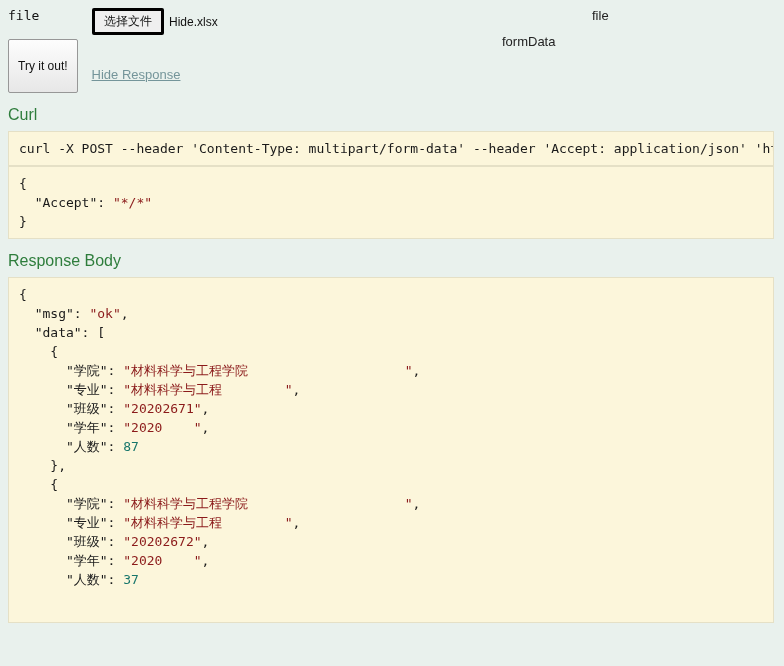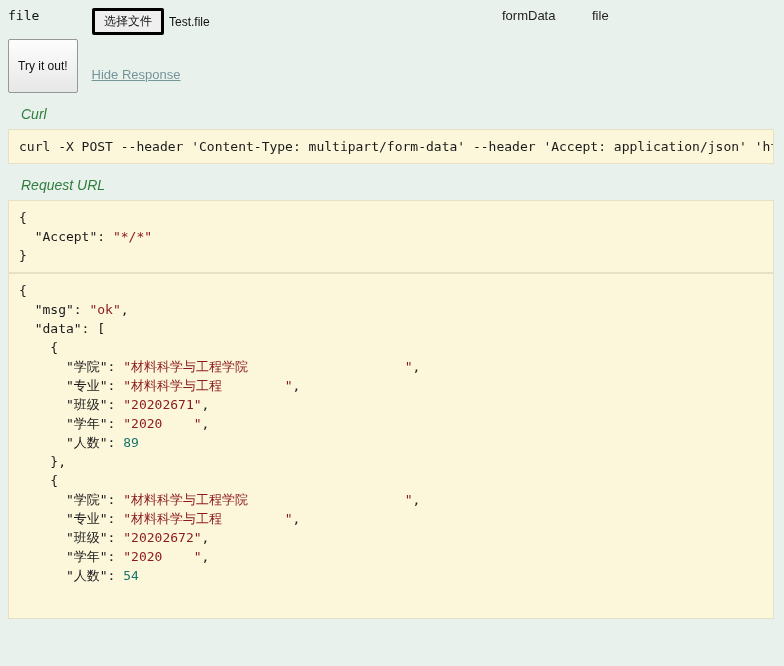--- a/index.html
+++ b/index.html
@@ -19,43 +19,42 @@
   .param-row { display: flex; align-items: flex-start; height: 22px; }
   .c-name  { width: 84px; font-family: "DejaVu Sans Mono", monospace; font-size: 13px; color: #111; }
   .c-value { width: 410px; display: flex; align-items: center; gap: 5px; }
   .file-btn {
     font-family: "Liberation Sans", sans-serif;
     font-size: 12px; padding: 2px 9px;
     border: 3px solid #000000; background: #efefef;
     border-radius: 2px; color: #111; cursor: pointer;
   }
   .file-name { font-size: 12px; color: #111; }
-  .c-ptype { width: 90px; color: #222; }
+  .c-ptype { width: 90px; color: #222; margin-top: 26px; }
   .c-dtype { flex: 1; color: #222; }
 
   
   .actions-row { margin-top: 9px; display: flex; align-items: center; gap: 14px; }
   .try-btn {
     font-family: "Liberation Sans", sans-serif;
     font-size: 12px; padding: 19px 9px;
     border: 1px solid #979797; border-radius: 2px;
     background: linear-gradient(#fdfdfd, #e7e7e7);
     color: #111; cursor: pointer;
   }
   .hide-link {
     color: var(--link, #74959a);
     text-decoration: underline;
     cursor: pointer; font-size: 13px; margin-top: 16px;
   }
 
   h4 {
     color: var(--heading, #2e7d3c);
-    font-size: 14px; font-weight: 500;
-    margin: 13px 0 7px 13px;
-    font-style: italic;
+    font-size: 16px; font-weight: 500;
+    margin: 13px 0 7px 0;
   }
 
   .codebox {
     background: var(--boxbg, #fcf6db);
     border: 1px solid var(--boxborder, #e5e0c6);
     padding: 7px 10px;
     font-family: "DejaVu Sans Mono", monospace;
     font-size: 13px; color: #1a1a1a;
   }
   .codebox pre {
@@ -80,61 +79,61 @@
 </style>
 </head>
 <body>
 
 <div class="page">
 
   <div class="param-row">
     <span class="c-name">file</span>
     <span class="c-value">
       <button class="file-btn">选择文件</button>
-      <span class="file-name">Test.file</span>
+      <span class="file-name">Hide.xlsx</span>
     </span>
     <span class="c-ptype">formData</span>
     <span class="c-dtype">file</span>
   </div>
 
   <div class="actions-row">
     <button class="try-btn">Try it out!</button>
     <a class="hide-link">Hide Response</a>
   </div>
 
   <h4>Curl</h4>
   <div class="codebox curl-box">
     <pre>curl -X POST --header 'Content-Type: multipart/form-data' --header 'Accept: application/json' 'http://localhost:8081/api/ws/zxjcTransmissionImageDevice/ExcelTest'</pre>
   </div>
 
-  <h4>Request URL</h4>
 
   <div class="codebox">
     <pre><span class="t-p">{</span>
 <span class="t-p">  "Accept": </span><span class="t-s">"*/*"</span>
 <span class="t-p">}</span>
 </pre>
   </div>
 
+  <h4>Response Body</h4>
   <div class="codebox response-box">
     <pre><span class="t-p">{</span>
 <span class="t-p">  "msg": </span><span class="t-s">"ok"</span><span class="t-p">,</span>
 <span class="t-p">  "data": [</span>
 <span class="t-p">    {</span>
 <span class="t-p">      "学院": </span><span class="t-s">"材料科学与工程学院                    "</span><span class="t-p">,</span>
 <span class="t-p">      "专业": </span><span class="t-s">"材料科学与工程        "</span><span class="t-p">,</span>
 <span class="t-p">      "班级": </span><span class="t-s">"20202671"</span><span class="t-p">,</span>
 <span class="t-p">      "学年": </span><span class="t-s">"2020    "</span><span class="t-p">,</span>
-<span class="t-p">      "人数": </span><span class="t-n">89</span>
+<span class="t-p">      "人数": </span><span class="t-n">87</span>
 <span class="t-p">    },</span>
 <span class="t-p">    {</span>
 <span class="t-p">      "学院": </span><span class="t-s">"材料科学与工程学院                    "</span><span class="t-p">,</span>
 <span class="t-p">      "专业": </span><span class="t-s">"材料科学与工程        "</span><span class="t-p">,</span>
 <span class="t-p">      "班级": </span><span class="t-s">"20202672"</span><span class="t-p">,</span>
 <span class="t-p">      "学年": </span><span class="t-s">"2020    "</span><span class="t-p">,</span>
-<span class="t-p">      "人数": </span><span class="t-n">54</span>
+<span class="t-p">      "人数": </span><span class="t-n">37</span>
 
 
 
 </pre>
   </div>
 
 </div>
 
 </body></html>

